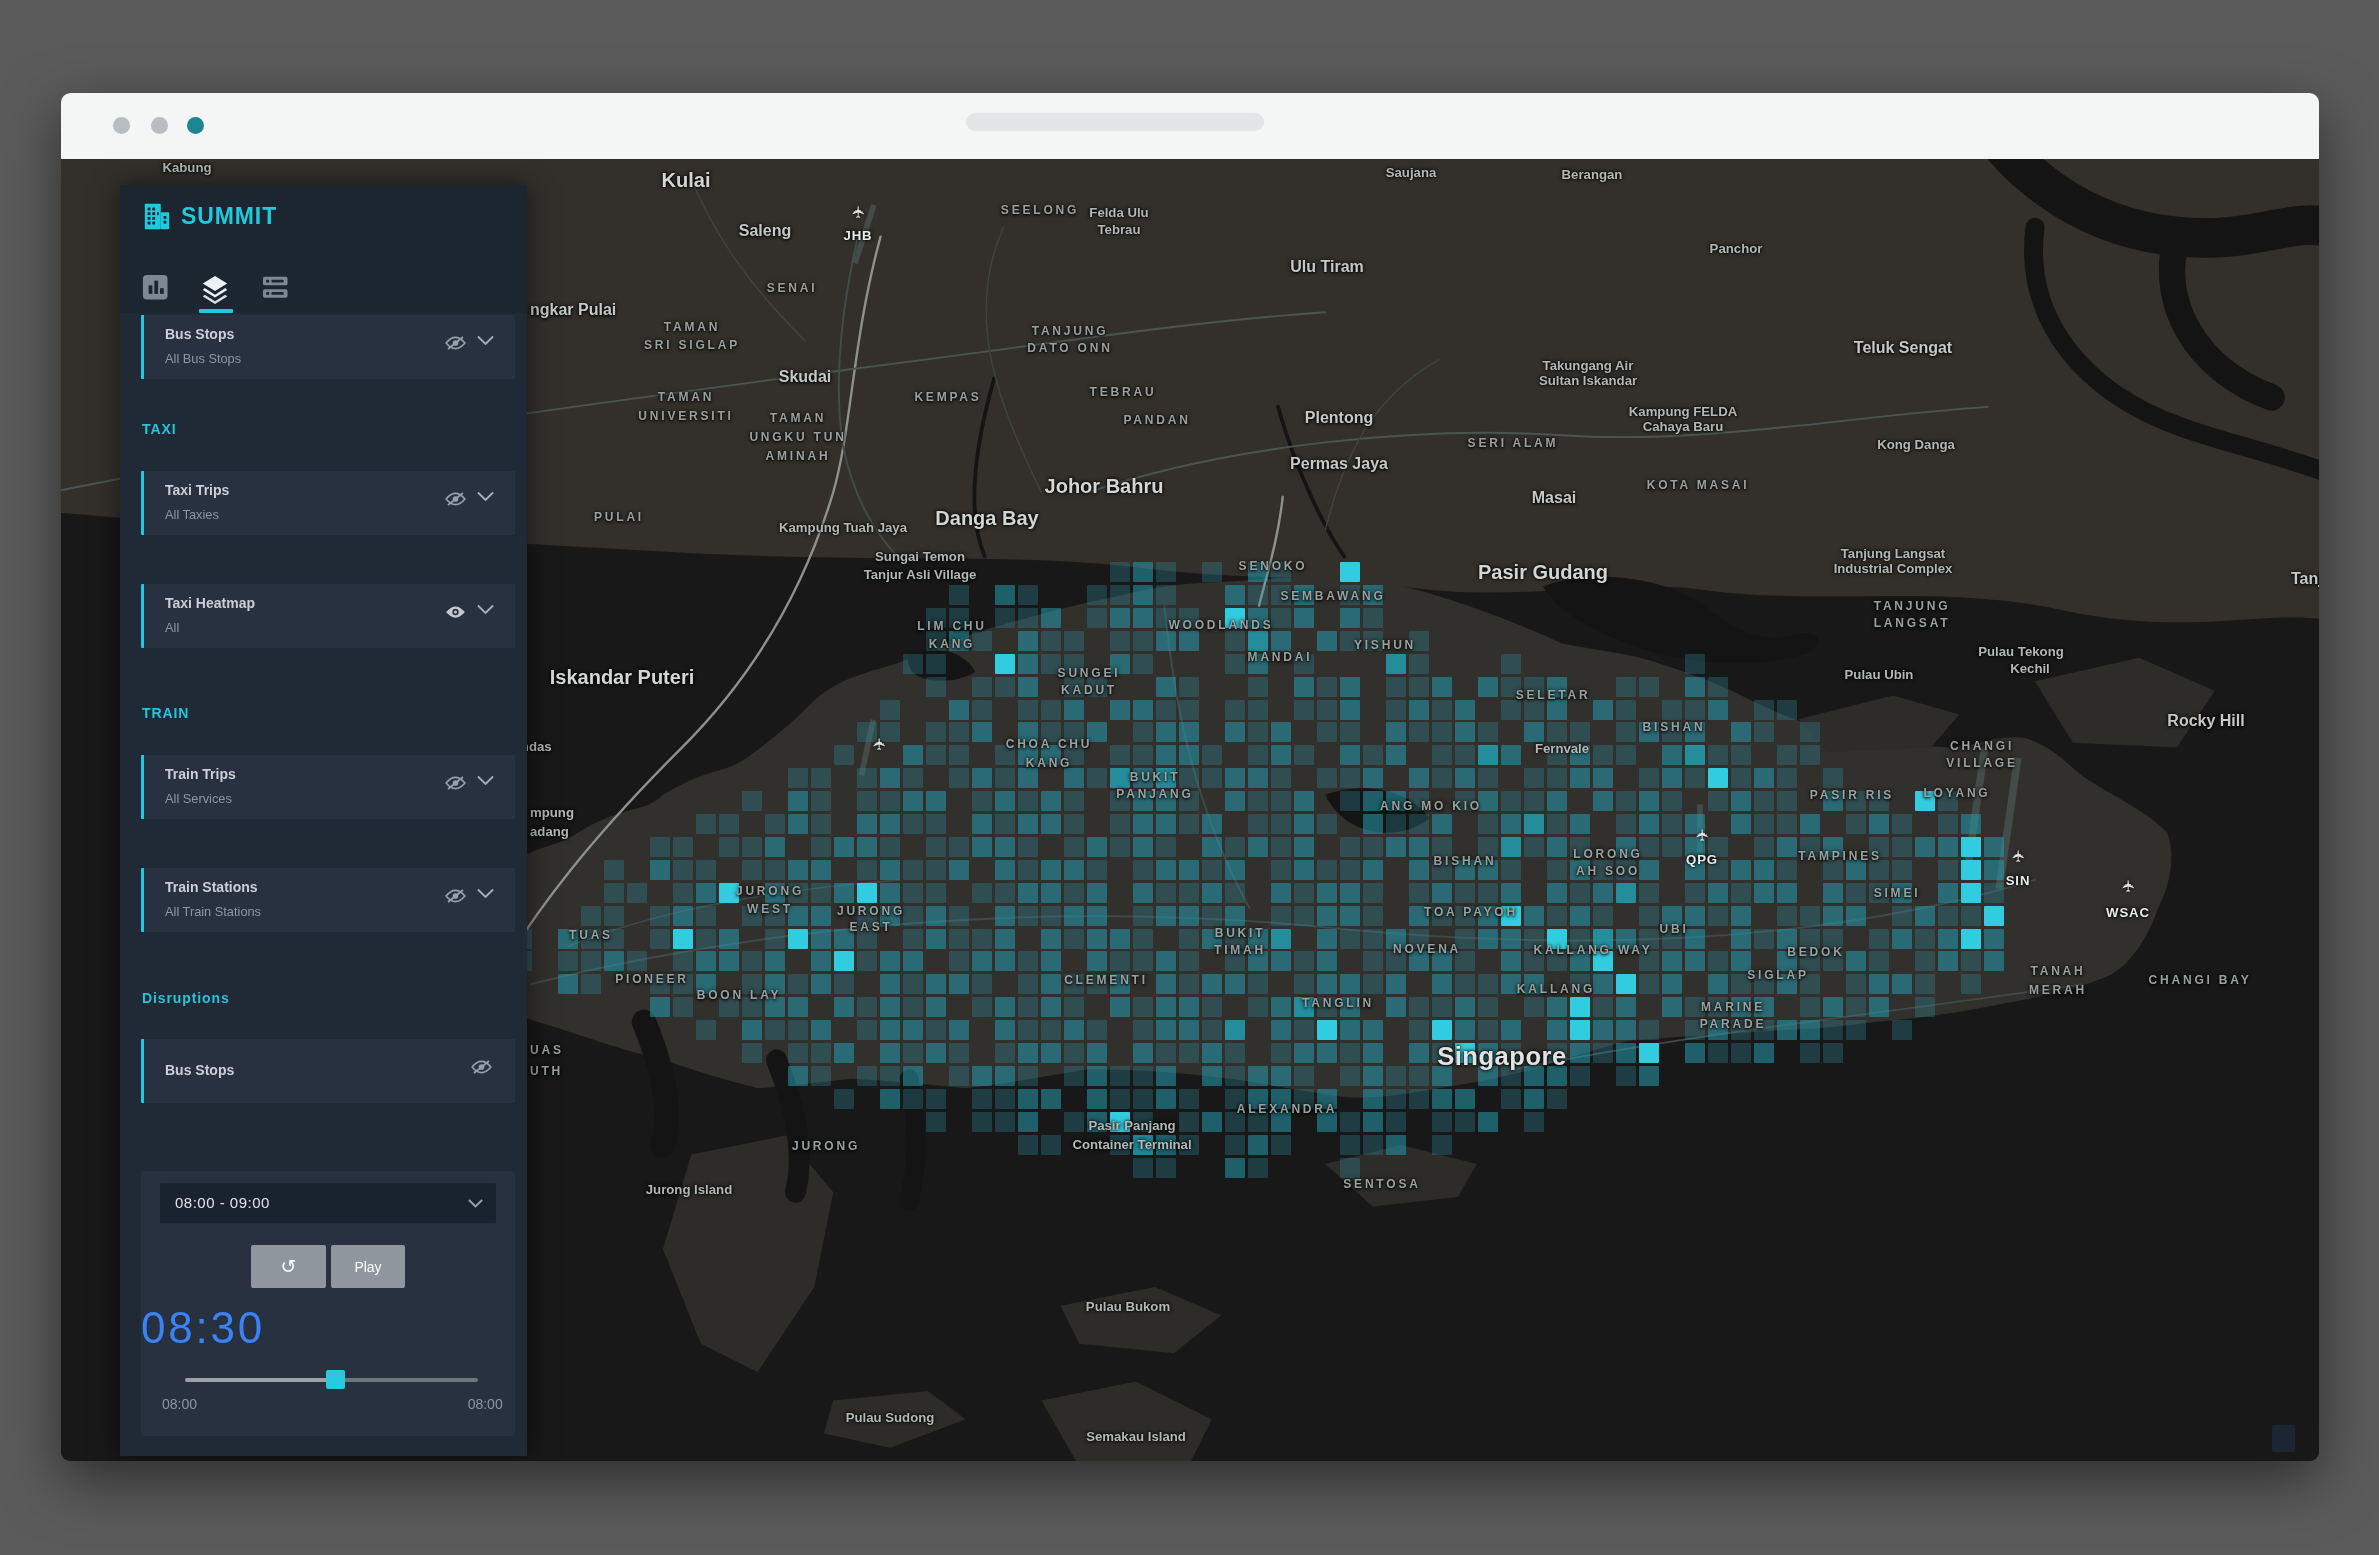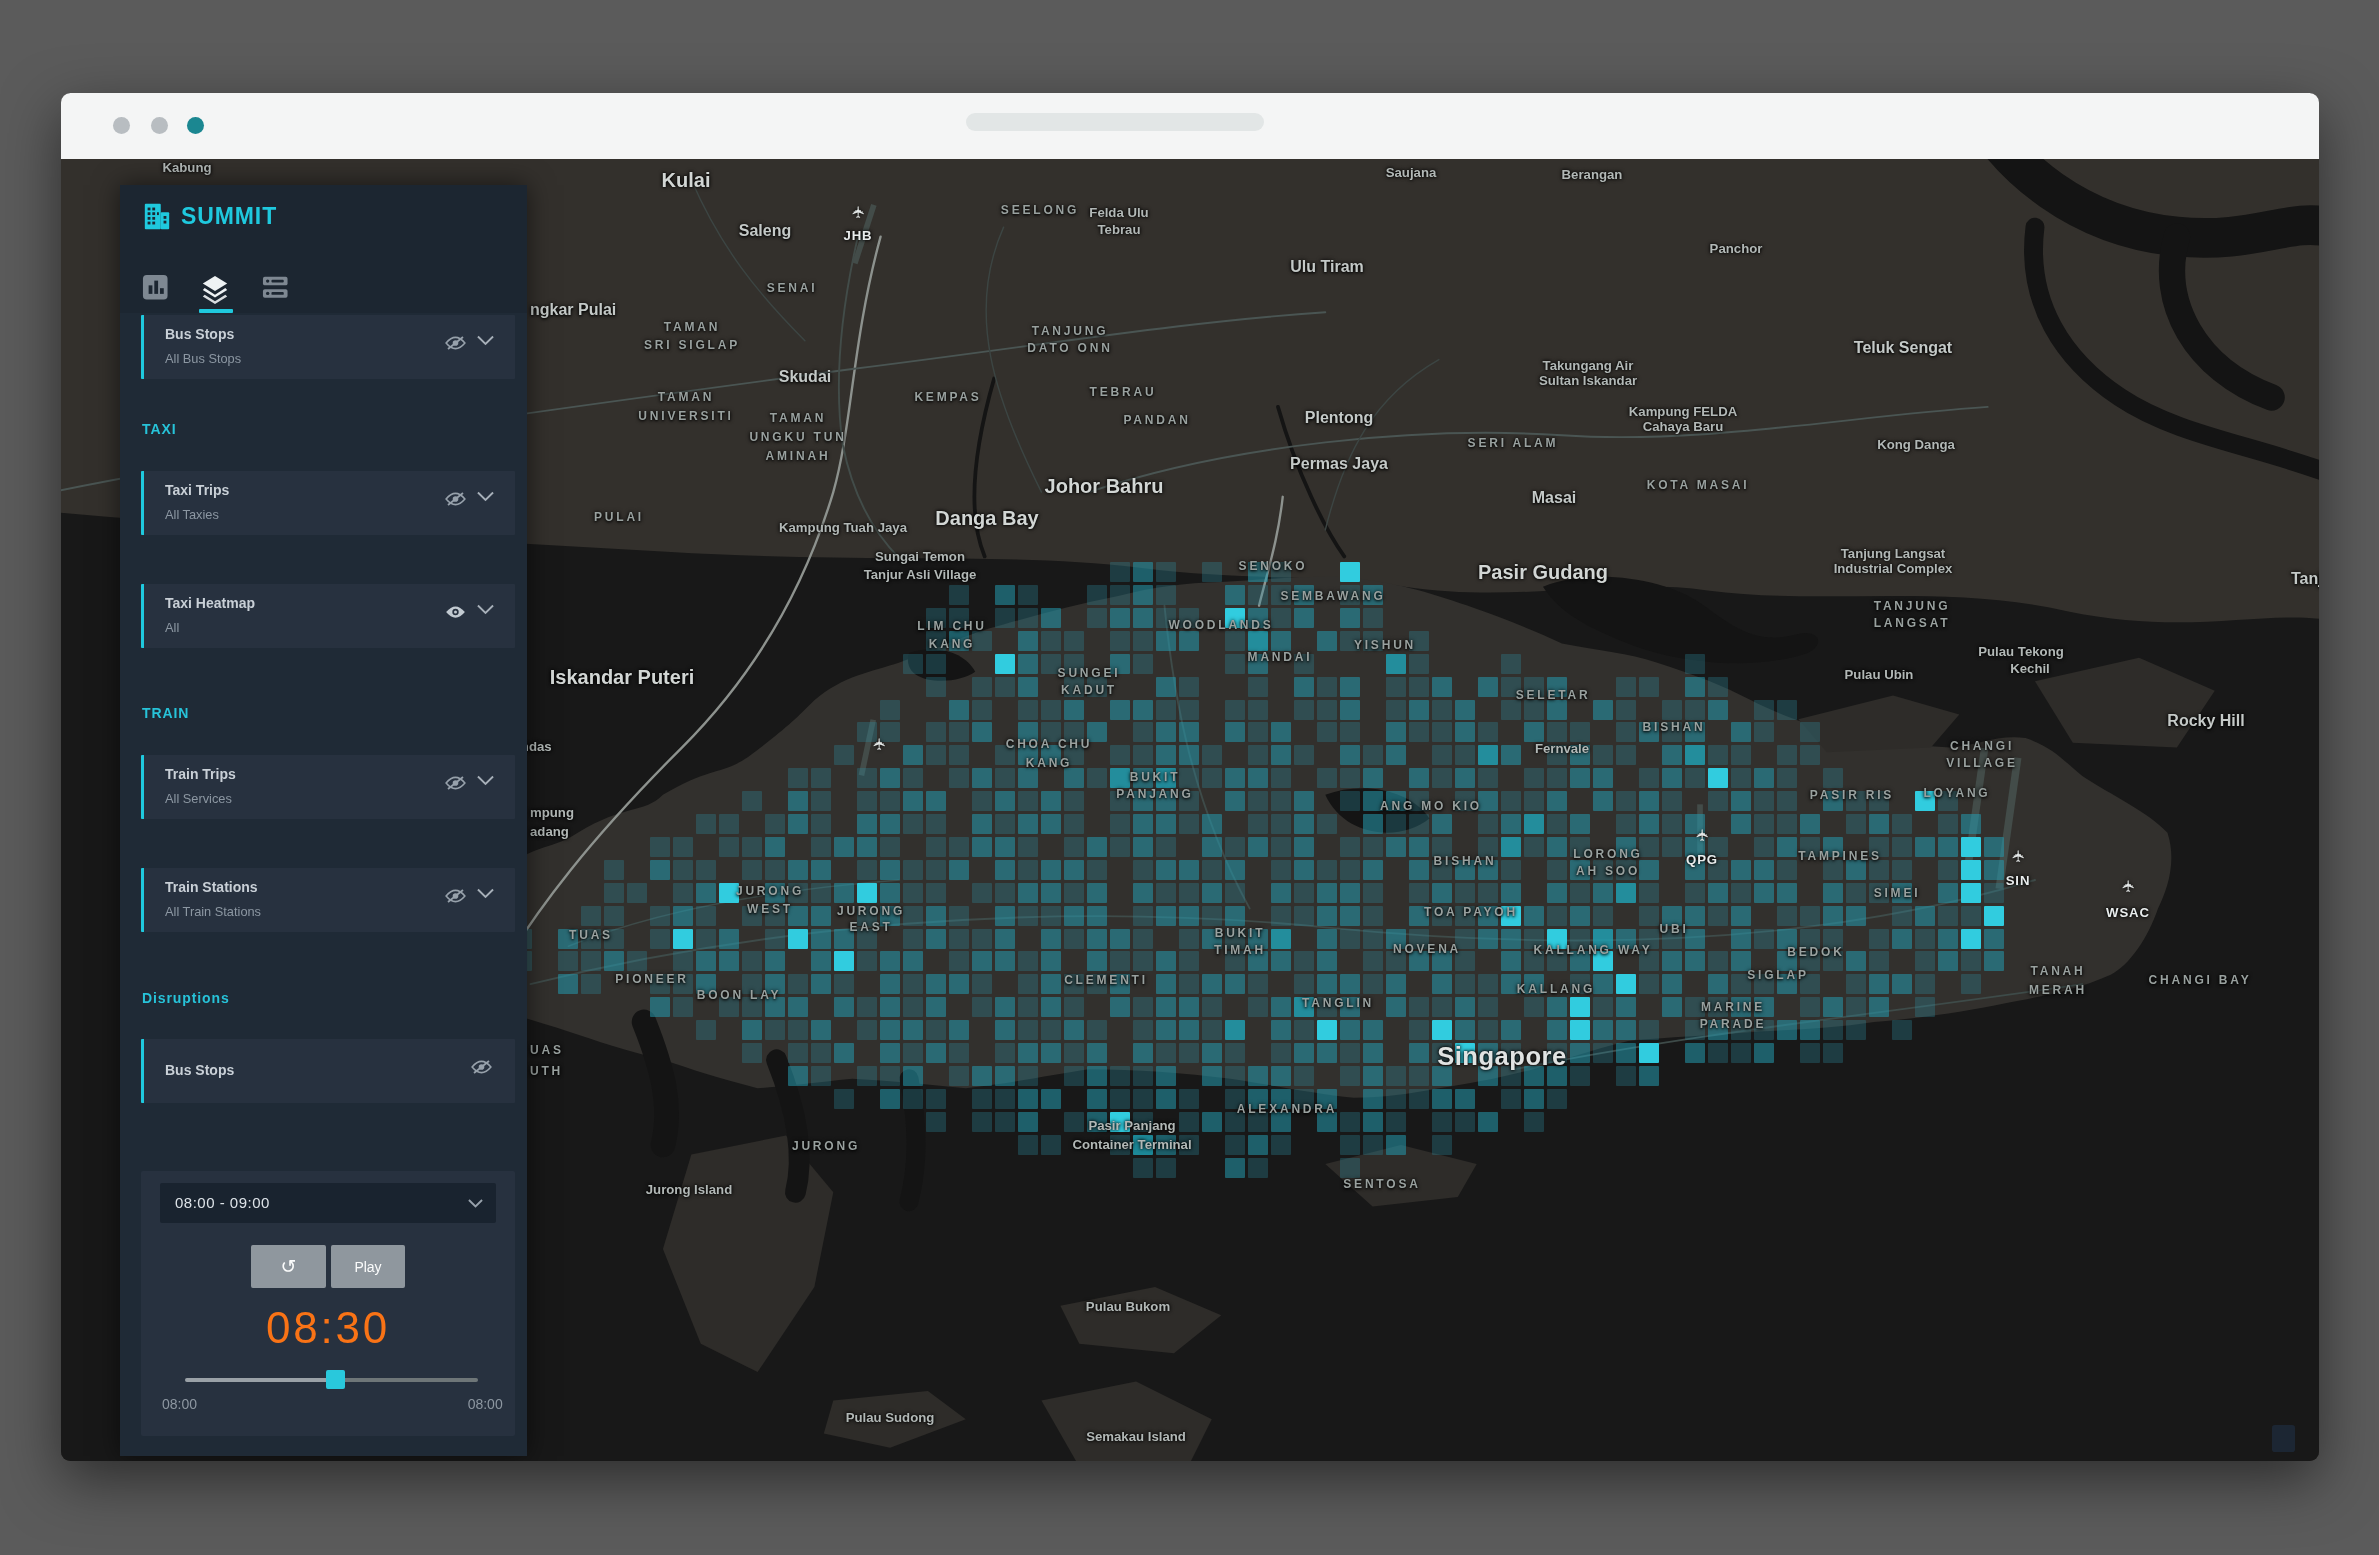--- a/index.html
+++ b/index.html
@@ -43,21 +43,21 @@
   .card.single .t{top:23px;}
   .icon-btn{position:absolute;top:50%;transform:translateY(-50%);width:26.5px;height:23px;cursor:pointer;}
   
   #player{position:absolute;left:21px;top:986px;width:374px;height:265px;background:#27313f;border-radius:1.9px;}
   #timerange{position:absolute;left:19px;top:12.3px;width:336px;height:40px;background:#19232f;border-radius:1.9px;cursor:pointer;}
   #timerange .v{position:absolute;left:15px;top:10.4px;font-size:15px;color:#dde3e8;letter-spacing:0.5px;}
   #timerange svg{position:absolute;right:13.2px;top:16px;}
   .pbtn{position:absolute;top:74px;height:43px;background:#8f979e;border:none;border-radius:1.9px;color:#fbfcfc;font-size:14px;font-family:"Liberation Sans",sans-serif;cursor:pointer;}
   #btn-reset{left:110px;width:75px;font-size:19px;line-height:19px;}
   #btn-play{left:190px;width:74px;}
-  #bigtime{position:absolute;left:0;top:132px;width:100%;text-align:center;font-size:44px;font-weight:300;color:#f97316;letter-spacing:2.8px;}
+  #bigtime{position:absolute;left:0;top:132px;width:100%;font-size:44px;font-weight:300;color:#3b82f6;letter-spacing:2.8px;}
   #track{position:absolute;left:44px;top:207px;width:293px;height:3.8px;border-radius:1.9px;background:linear-gradient(to right,#9aa1a7 0 51%,#6e7678 51% 100%);cursor:pointer;}
   #handle{position:absolute;left:184px;top:199px;width:19px;height:19px;background:#29c8dc;border-radius:1.9px;cursor:grab;}
   .tlabel{position:absolute;top:225px;font-size:14px;color:#8d97a1;}
   #tl-start{left:21px;} #tl-end{right:12.3px;}
   svg{display:block;}
 </style>
 </head>
 <body>
 
 <div id="window">

